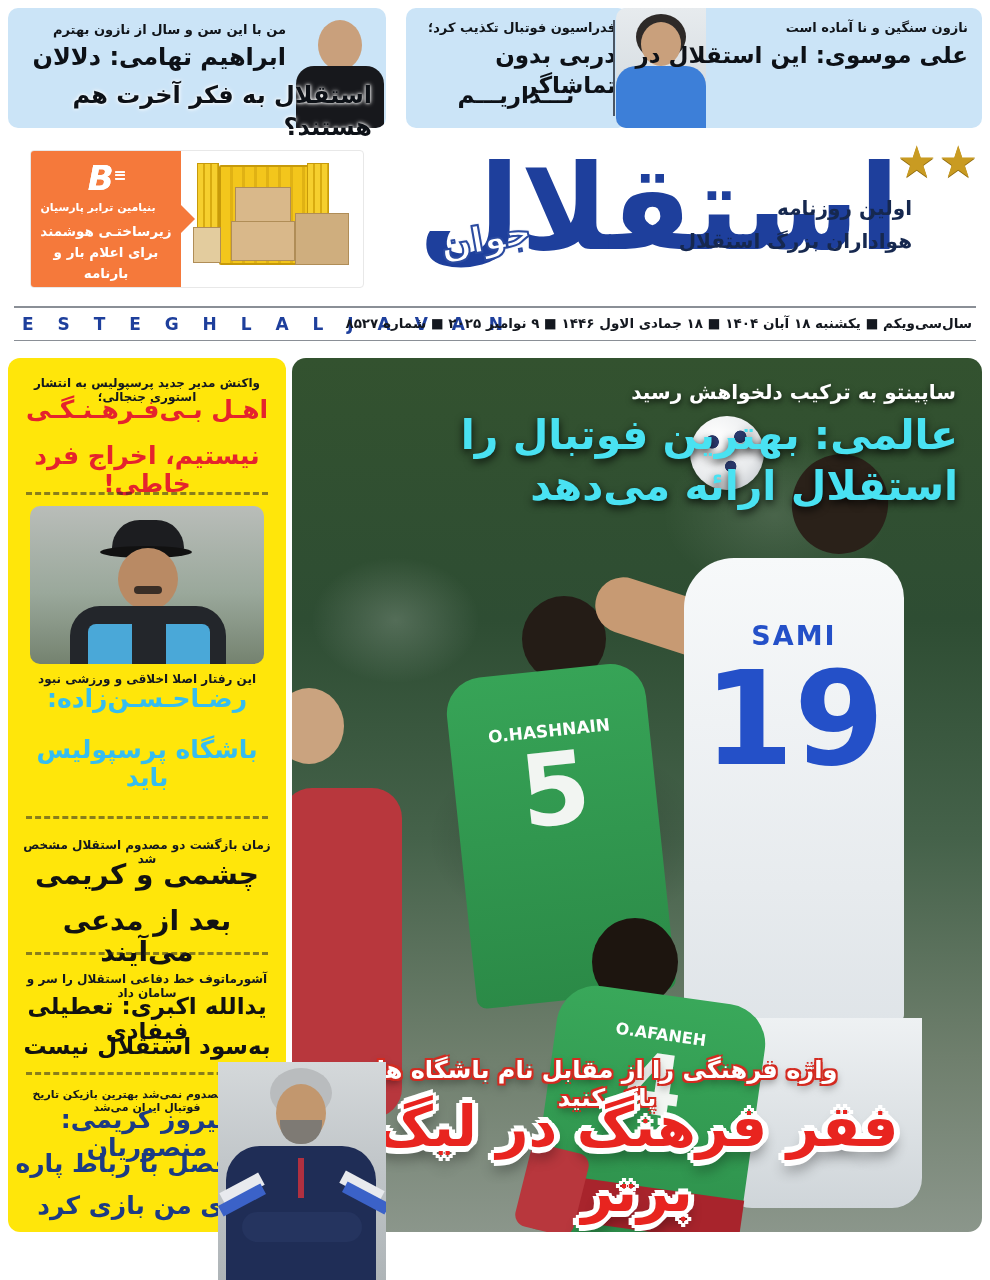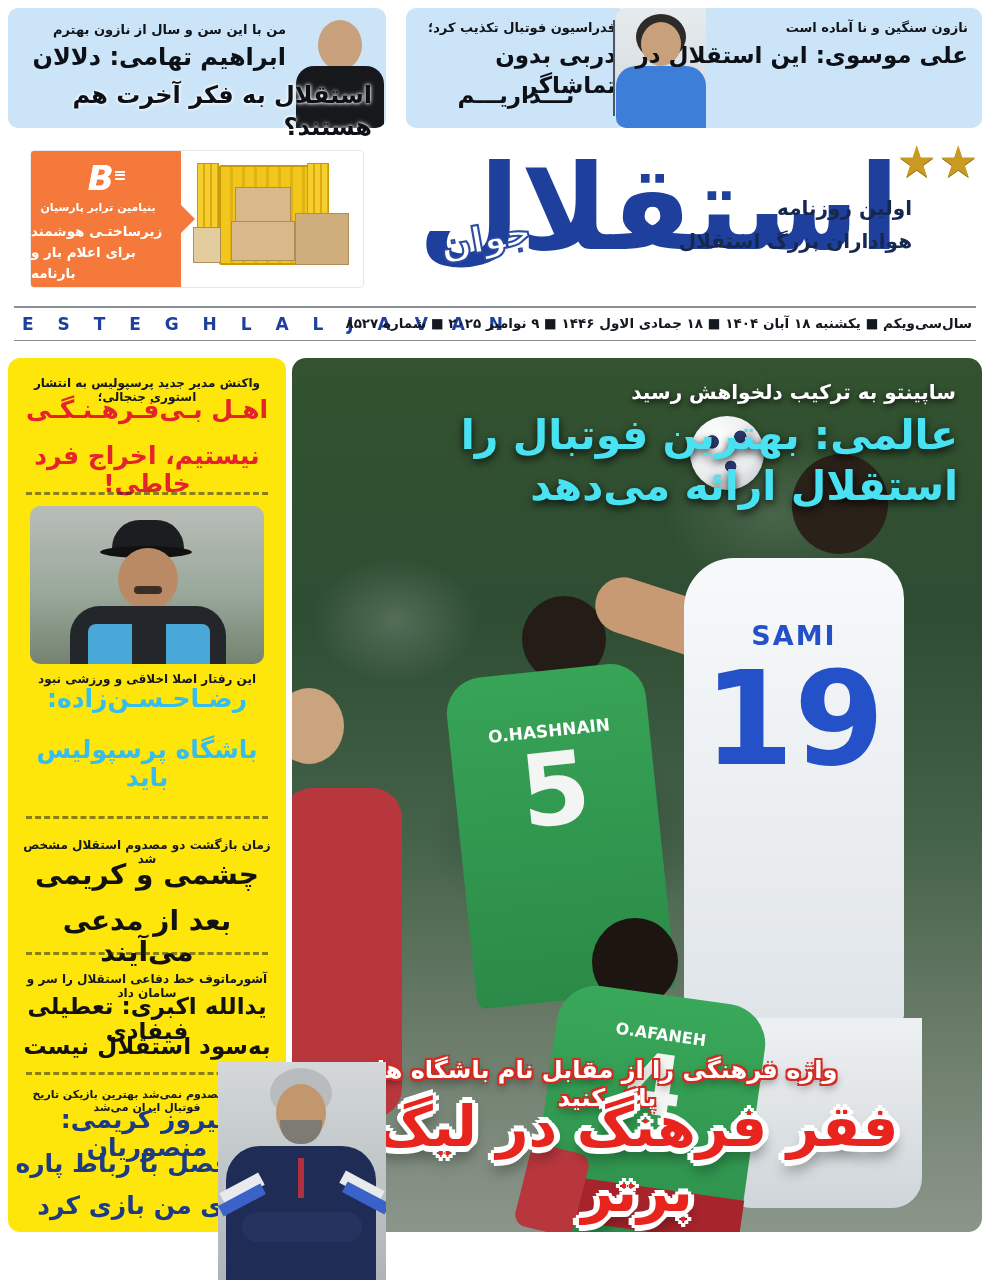--- a/index.html
+++ b/index.html
@@ -109,21 +109,21 @@
     <div class="kicker-sm abs" style="right:14px;top:12px;">نازون سنگین و نا آماده است</div>
     <div class="hl-top abs" style="right:14px;top:32px;font-size:23px;">علی موسوی: این استقلال در</div>
   </div>
 
   <div class="ad-box">
     <div class="ad-orange rtl">
       <div class="abs" style="left:0;right:0;top:10px;text-align:center;">
         <span class="ad-b"><span class="ad-wing">≡</span><span>B</span></span>
       </div>
       <div class="abs" style="left:0;right:16px;top:50px;text-align:center;font-size:11px;font-weight:bold;">بنیامین ترابر پارسیان</div>
-      <div class="ad-text abs" style="left:0;right:0;top:70px;text-align:left;">
+      <div class="ad-text abs" style="left:0;right:0;top:70px;text-align:center;">
         <div>زیرساختـی هوشمند</div>
         <div>برای اعلام بار و بارنامه</div>
         <div>در سـراسـر کشور</div>
       </div>
     </div>
     <div class="container-art">
       <div class="cont-door" style="left:6px;"></div>
       <div class="cont-body"></div>
       <div class="cont-door" style="left:116px;"></div>
       <div class="boxstack" style="left:44px;top:26px;width:54px;height:34px;"></div>

